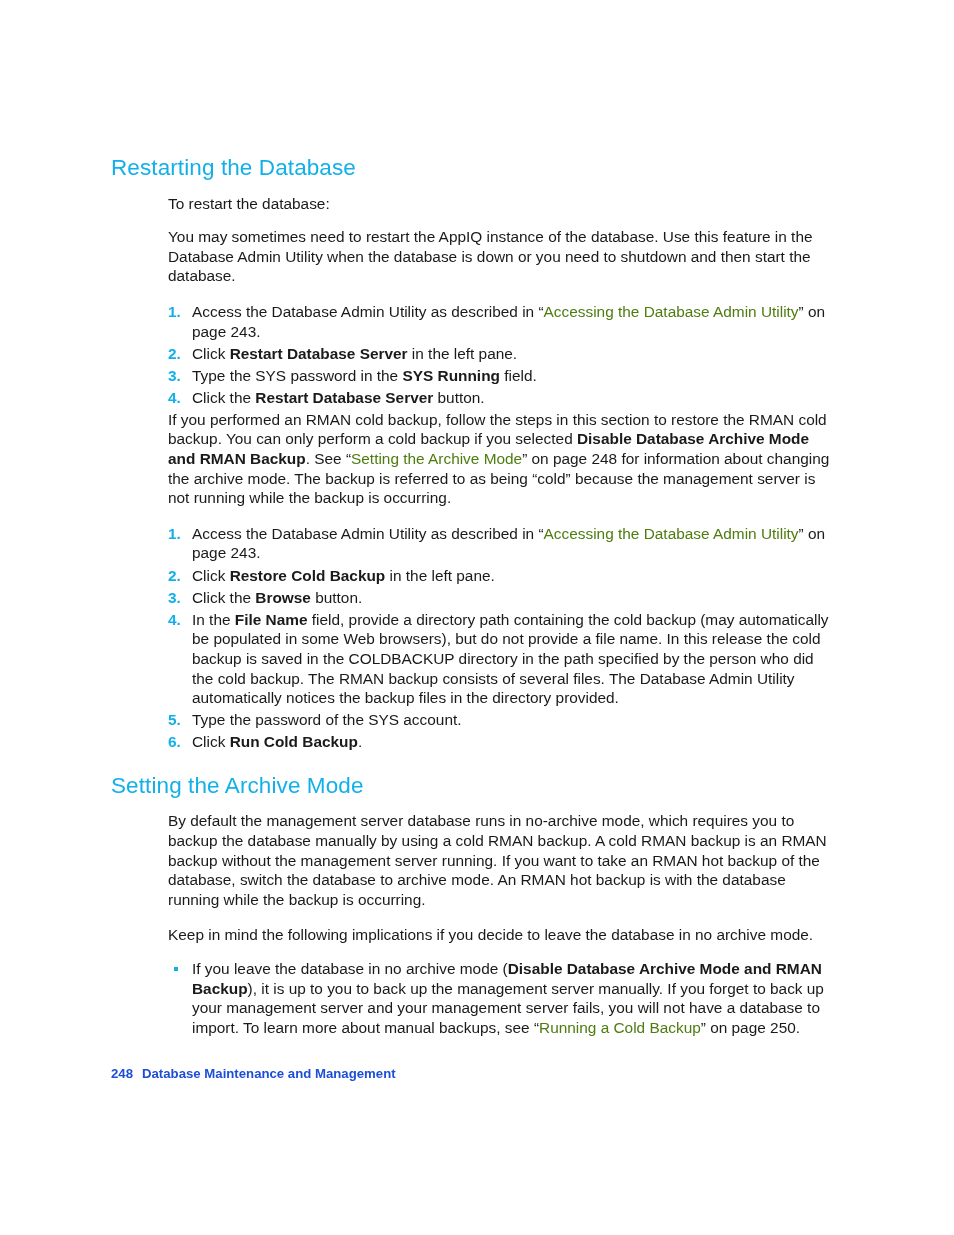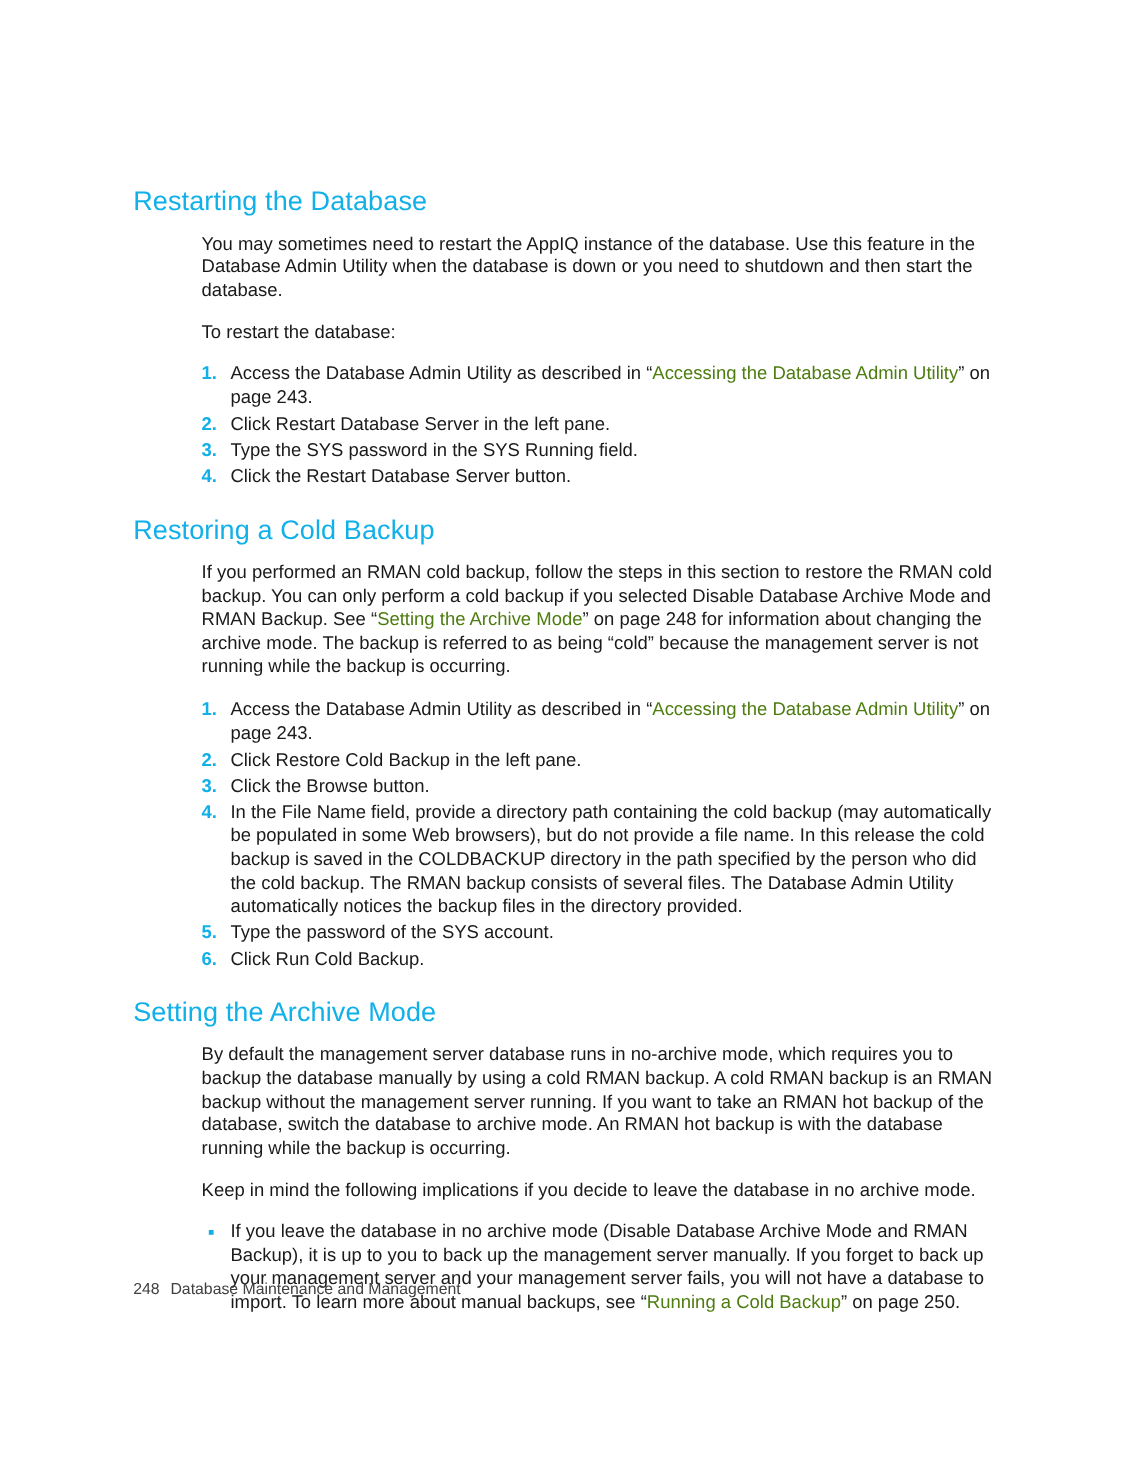--- a/index.html
+++ b/index.html
@@ -90,47 +90,48 @@
   ul.bullets > li .bullet-sq {
     position: absolute;
     left: 6px;
     top: 8px;
     width: 4px;
     height: 4px;
     background: #12B0E8;
     display: block;
   }
 
-  b, .bold { font-weight: normal; }
+  b, .bold { font-weight: bold; }
   .xref {
     color: #4d7c0f;
   }
 
   .footer {
     position: absolute;
     left: 111px;
     top: 1066px;
     font-size: 13.2px;
     line-height: 16px;
-    color: #404040;
+    color: #1d4ed8;
     white-space: nowrap;
+    font-weight: bold;
   }
   .footer .pg-num { margin-right: 9px; }
 </style>
 </head>
 <body>
 
 <div class="page">
   <div class="content">
 
     <section class="sec-restarting">
       <h2 class="section-heading">Restarting the Database</h2>
       <div class="body-block">
+        <p class="para tight">To restart the database:</p>
         <p class="para">You may sometimes need to restart the AppIQ instance of the database. Use this feature in the Database Admin Utility when the database is down or you need to shutdown and then start the database.</p>
-        <p class="para tight">To restart the database:</p>
         <ol class="steps">
             <li>
               <span class="num">1.</span>
               <span class="step-text">Access the Database Admin Utility as described in “<span class="xref">Accessing the Database Admin Utility</span>” on page 243.</span>
             </li>
             <li>
               <span class="num">2.</span>
               <span class="step-text">Click <b class="bold">Restart Database Server</b> in the left pane.</span>
             </li>
             <li>
@@ -139,21 +140,20 @@
             </li>
             <li>
               <span class="num">4.</span>
               <span class="step-text">Click the <b class="bold">Restart Database Server</b> button.</span>
             </li>
           </ol>
       </div>
     </section>
 
     <section class="sec-restoring">
-      <h2 class="section-heading">Restoring a Cold Backup</h2>
       <div class="body-block">
         <p class="para">If you performed an RMAN cold backup, follow the steps in this section to restore the RMAN cold backup. You can only perform a cold backup if you selected <b class="bold">Disable Database Archive Mode and RMAN Backup</b>. See “<span class="xref">Setting the Archive Mode</span>” on page 248 for information about changing the archive mode. The backup is referred to as being “cold” because the management server is not running while the backup is occurring.</p>
         <ol class="steps">
             <li>
               <span class="num">1.</span>
               <span class="step-text">Access the Database Admin Utility as described in “<span class="xref">Accessing the Database Admin Utility</span>” on page 243.</span>
             </li>
             <li>
               <span class="num">2.</span>
               <span class="step-text">Click <b class="bold">Restore Cold Backup</b> in the left pane.</span>

